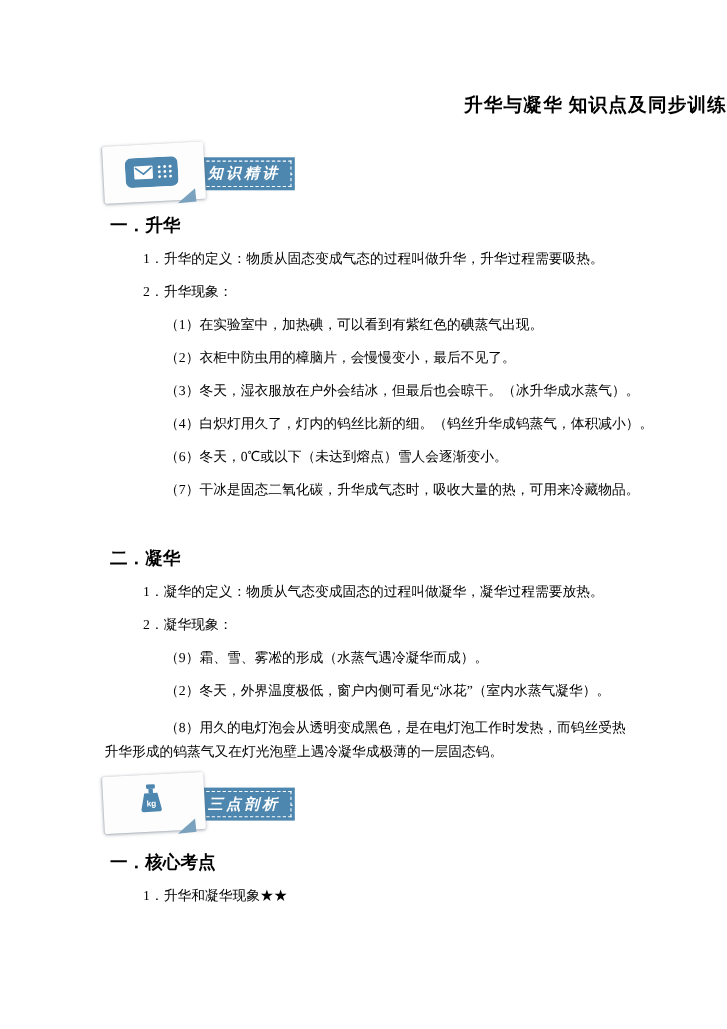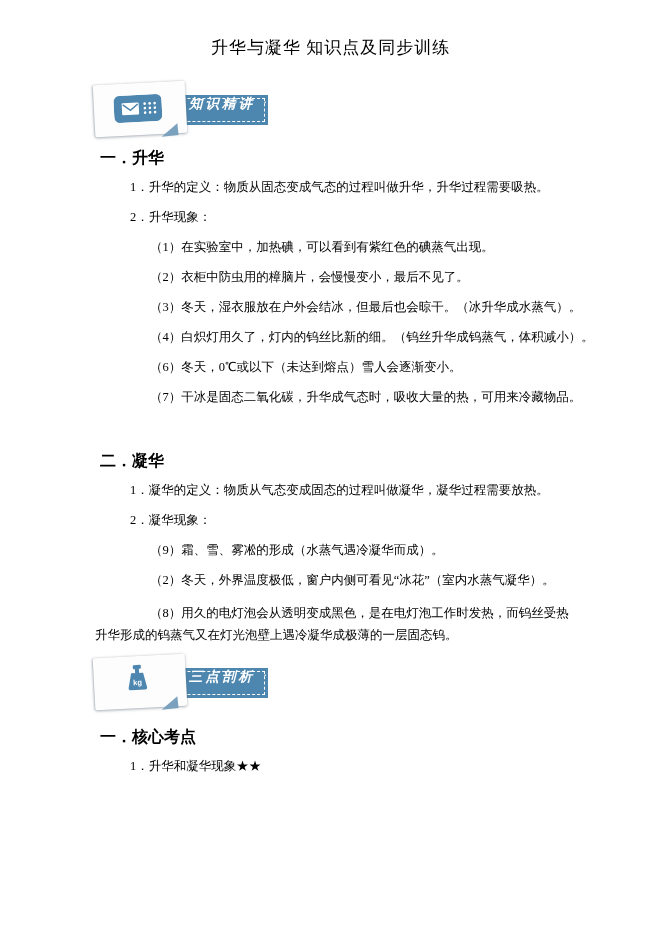--- a/index.html
+++ b/index.html
@@ -5,36 +5,36 @@
   html,body { margin:0; padding:0; background:#ffffff; }
   .page {
     position:relative;
     width:661px; height:935px;
     background:#ffffff;
     overflow:hidden;
     font-family:"Liberation Serif", serif;
     color:#000;
   }
   .doc-title {
-    padding-top:36px;
-    text-align:center;
+    padding-top:84px;
+    text-align:right;
     font-size:17px;
-    font-weight:normal;
+    font-weight:bold;
     letter-spacing:1px;
   }
 
   
   .banner { position:relative; margin-left:100px; width:168px; height:30px; }
   .banner-1 { margin-top:36px; }
   .banner-2 { margin-top:22px; }
   .banner-bar { position:absolute; inset:0; background:#4d86ae; }
   .banner-dash { position:absolute; inset:3px; border:1px dashed #ffffff; }
   .banner-label-wrap {
     position:absolute; left:78px; right:2px; top:0; height:100%;
-    display:flex; align-items:flex-start; justify-content:center; gap:8px;
+    display:flex; align-items:center; justify-content:center; gap:8px;
     color:#ffffff;
   }
   .banner-dot { font-size:13px; line-height:1; }
   .banner-label {
     font-size:13.5px; font-weight:bold; font-style:italic;
     letter-spacing:3px; white-space:nowrap;
   }
   .paper { position:absolute; left:-6px; top:-12px; width:92px; height:52px; }
   .paper-sheet {
     position:absolute; inset:0;

